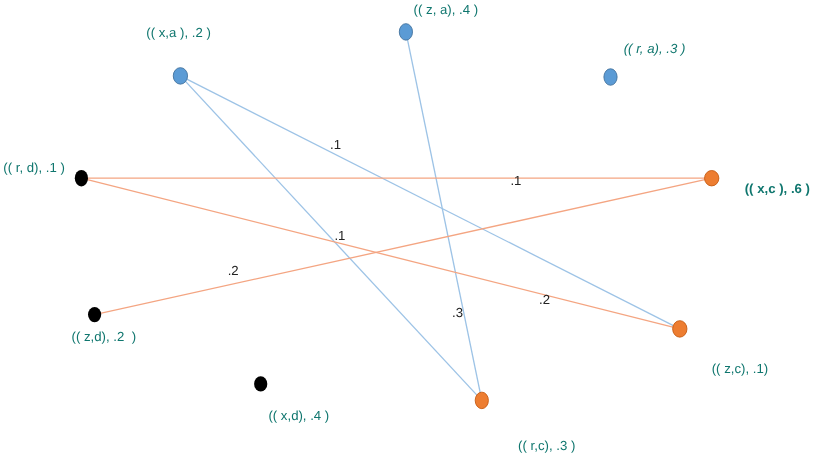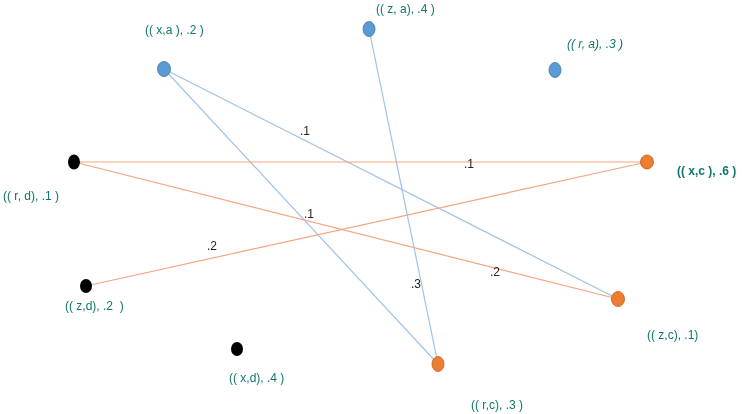--- a/index.html
+++ b/index.html
@@ -25,27 +25,27 @@
   <ellipse cx="369" cy="29" rx="6" ry="7.5" fill="#5b9bd5" stroke="#41719c" stroke-width="0.8"></ellipse>
   <ellipse cx="555" cy="70" rx="6" ry="7.5" fill="#5b9bd5" stroke="#41719c" stroke-width="0.8"></ellipse>
   <ellipse cx="74" cy="162" rx="6" ry="7.5" fill="#000000"></ellipse>
   <ellipse cx="647" cy="162" rx="6.5" ry="7" fill="#ed7d31" stroke="#c55a11" stroke-width="0.8"></ellipse>
   <ellipse cx="86" cy="286" rx="6" ry="7" fill="#000000"></ellipse>
   <ellipse cx="237" cy="349" rx="6" ry="7" fill="#000000"></ellipse>
   <ellipse cx="438" cy="364" rx="6" ry="7.5" fill="#ed7d31" stroke="#c55a11" stroke-width="0.8"></ellipse>
   <ellipse cx="618" cy="299" rx="6.5" ry="7.5" fill="#ed7d31" stroke="#c55a11" stroke-width="0.8"></ellipse>
 </svg>
 
-<div class="lbl" style="left:145px; top:23px;text-align:right;">(( x,a ), .2 )</div>
+<div class="lbl" style="left:133px; top:23px;text-align:right;">(( x,a ), .2 )</div>
 <div class="lbl" style="left:376px; top:2px;">(( z, a), .4 )</div>
 <div class="lbl" style="left:567px; top:37px;font-style:italic;">(( r, a), .3 )</div>
-<div class="lbl" style="left:3px; top:145px;margin-top:44px;">(( r, d), .1 )</div>
+<div class="lbl" style="left:3px; top:145px;">(( r, d), .1 )</div>
 <div class="lbl" style="left:677px; top:164px;font-weight:bold;">(( x,c ), .6 )</div>
 <div class="lbl" style="left:65px; top:299px;">(( z,d), .2  )</div>
-<div class="lbl" style="left:229px; top:371px;">(( x,d), .4 )</div>
+<div class="lbl" style="left:244px; top:371px;">(( x,d), .4 )</div>
 <div class="lbl" style="left:471px; top:398px;">(( r,c), .3 )</div>
 <div class="lbl" style="left:647px; top:328px;">(( z,c), .1)</div>
 
 <div class="elbl" style="left:300px; top:124px;">.1</div>
 <div class="elbl" style="left:304px; top:207px;">.1</div>
 <div class="elbl" style="left:411px; top:277px;">.3</div>
 <div class="elbl" style="left:464px; top:157px;">.1</div>
 <div class="elbl" style="left:490px; top:265px;">.2</div>
 <div class="elbl" style="left:207px; top:239px;">.2</div>
 

